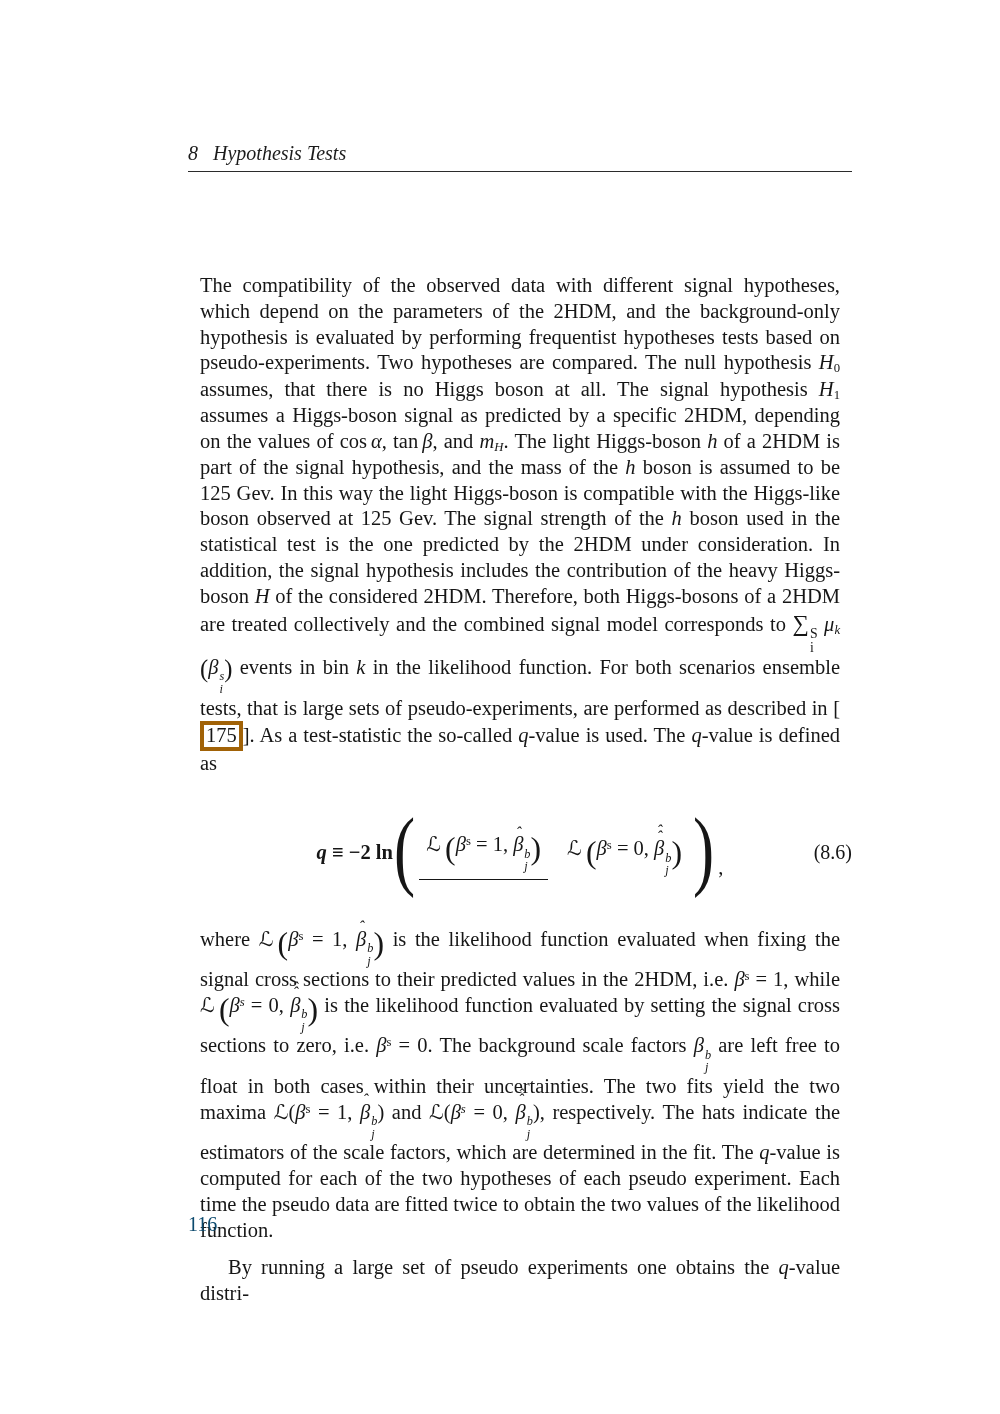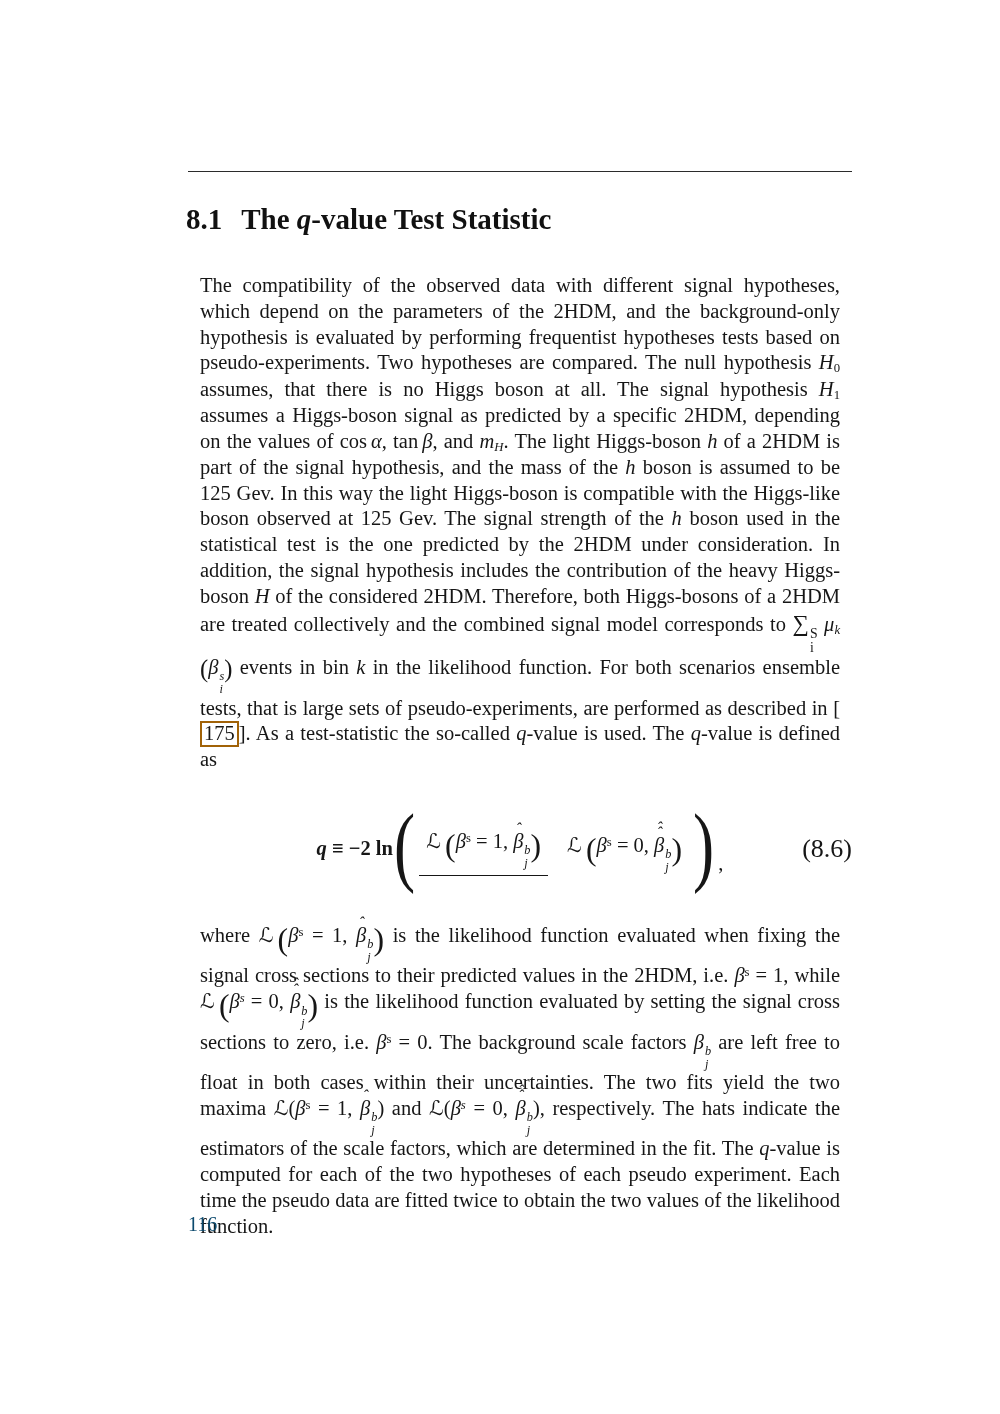--- a/index.html
+++ b/index.html
@@ -45,21 +45,21 @@
   .sub.i, .sup.i { font-style:italic; }
   .supsub {
     display:inline-flex; flex-direction:column; align-items:flex-start;
     font-size:.6em; line-height:1.02; vertical-align:-0.52em; margin-left:1px;
   }
   .cal { font-family:"DejaVu Serif","DejaVu Sans",serif; font-style:italic; }
   .bigop { font-size:1.12em; }
   .mp  { font-size:1.55em; line-height:1; vertical-align:-0.24em; }
   .mp2 { font-size:1.2em;  line-height:1; vertical-align:-0.12em; }
   .cite {
-    border:2px solid #a16207; padding:0 2px;
+    border:4px solid #a16207; padding:0 2px;
     display:inline-block; line-height:1.05;
   }
   .hatwrap { position:relative; display:inline-block; }
   .hatmark {
     position:absolute; top:-0.48em; left:52%; transform:translateX(-50%);
     font-size:.78em; line-height:1;
   }
   .hatmark.h2 { top:-0.82em; }
 
   
@@ -73,38 +73,38 @@
     font-size:88px; line-height:0; display:inline-block;
     transform:scaleX(.72); margin:0 -5px; color:#161616;
     position:relative; top:-3px;
   }
   .frac { display:inline-flex; flex-direction:row; align-items:center; margin:0 5px; }
   .frac .num { padding:7px 7px 6px; border-bottom:1.5px solid #161616; }
   .frac .den { padding:10px 7px 2px;margin-left:12px; }
   .eq-comma { margin-left:5px; position:relative; top:15px; }
   .eq-number {
     position:absolute; right:0; top:50%; transform:translateY(-50%);
-    font-size:26px; color:#161616;
+    font-size:20px; color:#161616;
   }
 
   
   .page-number {
     position:absolute; left:188px; top:1213px; font-size:20px; color:#0c4a6e;
   }
 </style>
 </head>
 <body>
 
 <div class="page">
 
+  <div class="running-head">
+    <span class="rh-num">8</span><span>Hypothesis Tests</span>
+  </div>
   <div class="head-rule"></div>
 
-  <h1 class="section-title">
-    <span class="sec-num">8.1</span><span>The <span class="i">q</span>-value Test Statistic</span>
-  </h1>
 
   <div class="content">
     <p>The compatibility of the observed data with different signal hypotheses, which depend on the parameters of the 2HDM, and the background-only hypothesis is evaluated by performing frequentist hypotheses tests based on pseudo-experiments. Two hypotheses are compared. The null hypothesis <span class="i">H</span><span class="sub">0</span> assumes, that there is no Higgs boson at all. The signal hypothesis <span class="i">H</span><span class="sub">1</span> assumes a Higgs-boson signal as predicted by a specific 2HDM, depending on the values of cos <span class="i">α</span>, tan <span class="i">β</span>, and <span class="i">m</span><span class="sub i">H</span>. The light Higgs-boson <span class="i">h</span> of a 2HDM is part of the signal hypothesis, and the mass of the <span class="i">h</span> boson is assumed to be 125 Gev. In this way the light Higgs-boson is compatible with the Higgs-like boson observed at 125 Gev. The signal strength of the <span class="i">h</span> boson used in the statistical test is the one predicted by the 2HDM under consideration.  In addition, the signal hypothesis includes the contribution of the heavy Higgs-boson <span class="i">H</span> of the considered 2HDM. Therefore, both Higgs-bosons of a 2HDM are treated collectively and the combined signal model corresponds to <span class="bigop">∑<span class="supsub">
             <span>S</span>
             <span>i</span>
           </span></span> <span class="i">μ</span><span class="sub i">k</span> <span class="mp2">(</span><span class="i">β<span class="supsub">
             <span>s</span>
             <span>i</span>
           </span></span><span class="mp2">)</span> events in bin <span class="i">k</span> in the likelihood function. For both scenarios ensemble tests, that is large sets of pseudo-experiments, are performed as described in [<span class="cite">175</span>]. As a test-statistic the so-called <span class="i">q</span>-value is used.  The <span class="i">q</span>-value is defined as</p>
 
@@ -137,17 +137,18 @@
           </span></span><span class="mp">)</span> is the likelihood function evaluated by setting the signal cross sections to zero, i.e. <span class="i">β</span><span class="sup">s</span> = 0.  The background scale factors <span class="i">β<span class="supsub">
             <span>b</span>
             <span>j</span>
           </span></span> are left free to float in both cases within their uncertainties.  The two fits yield the two maxima <span class="cal">ℒ</span>(<span class="i">β</span><span class="sup">s</span> = 1, <span class="i"><span class="hatwrap"><span class="hatmark">ˆ</span>β</span><span class="supsub">
             <span>b</span>
             <span>j</span>
           </span></span>) and <span class="cal">ℒ</span>(<span class="i">β</span><span class="sup i">s</span> = 0, <span class="i"><span class="hatwrap"><span class="hatmark">ˆ</span><span class="hatmark h2">ˆ</span>β</span><span class="supsub">
             <span>b</span>
             <span>j</span>
           </span></span>), respectively.  The hats indicate the estimators of the scale factors, which are determined in the fit. The <span class="i">q</span>-value is computed for each of the two hypotheses of each pseudo experiment.  Each time the pseudo data are fitted twice to obtain the two values of the likelihood function.</p>
+    <p class="indent">By running a large set of pseudo experiments one obtains the <span class="i">q</span>-value distri-</p>
   </div>
 
   <div class="page-number">116</div>
 
 </div>
 
 </body></html>

